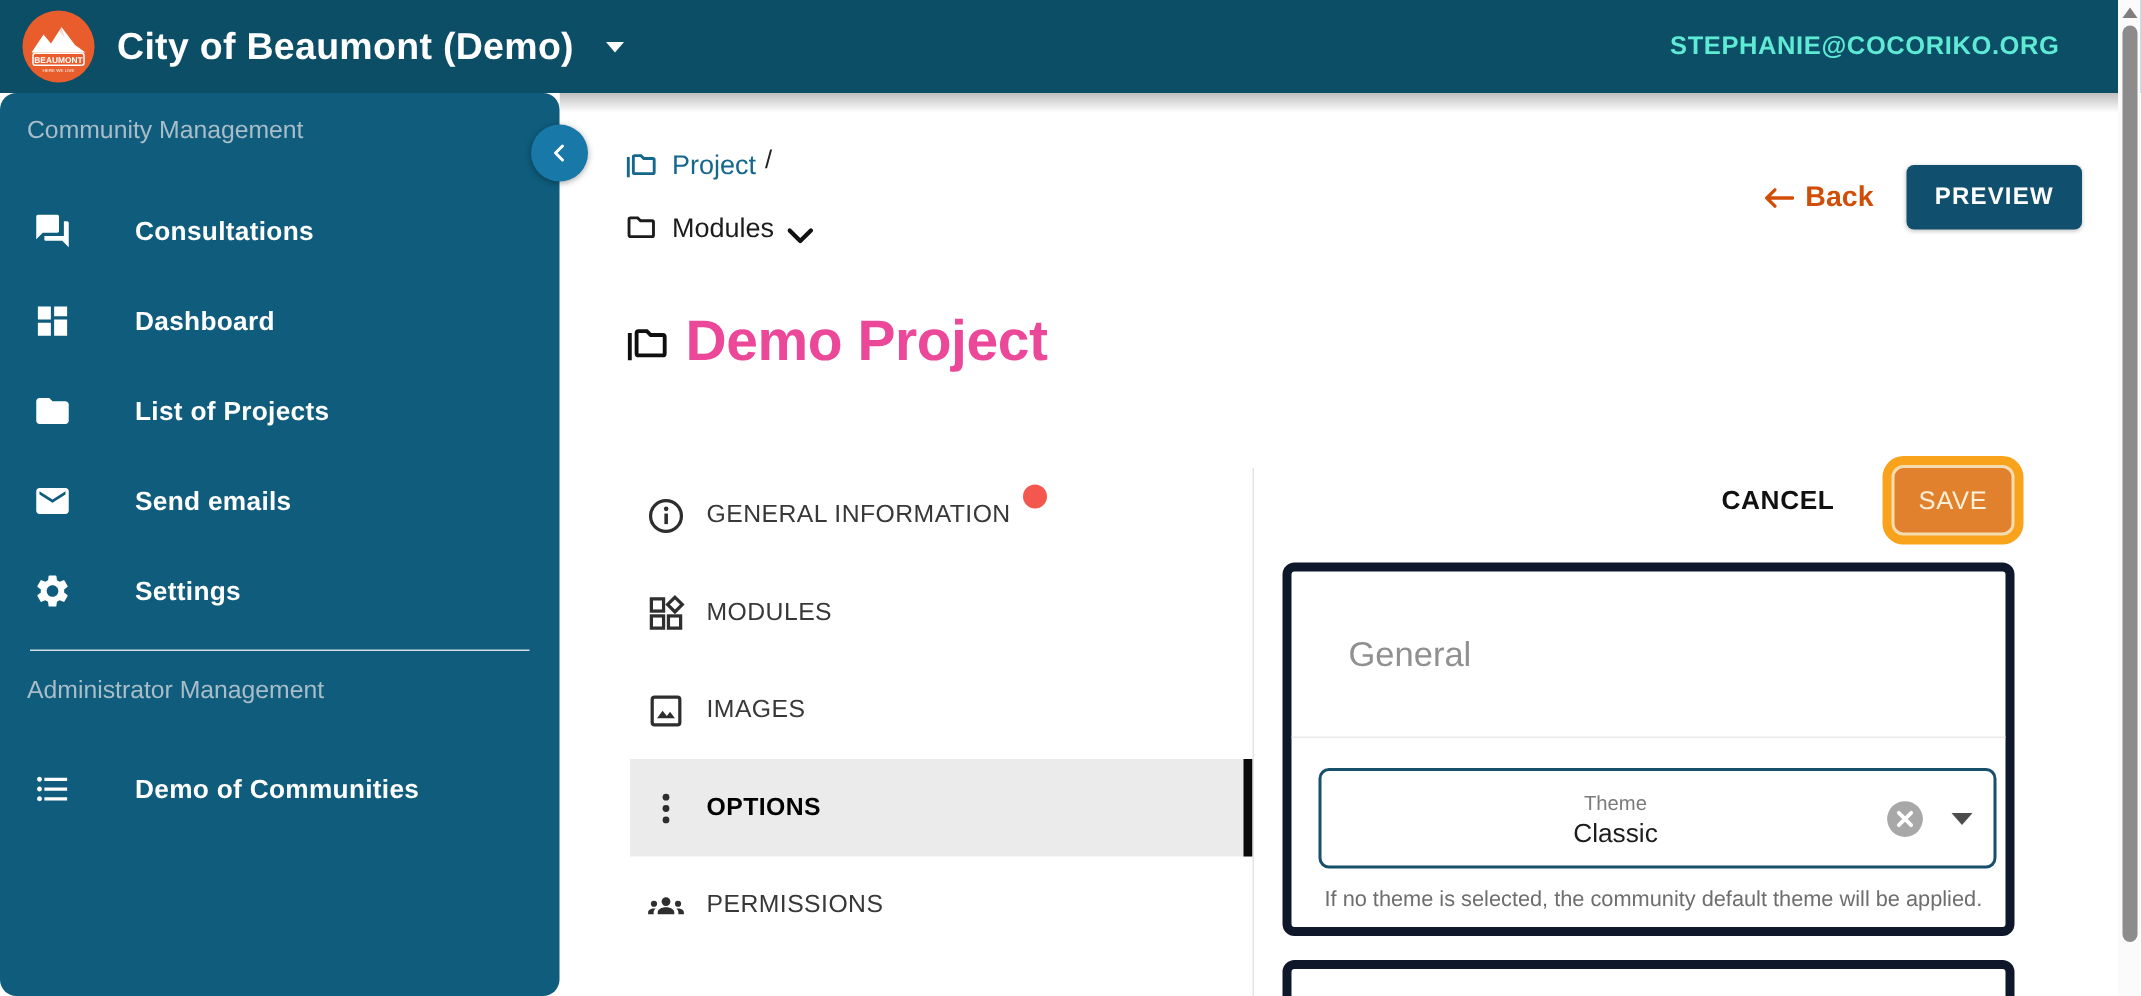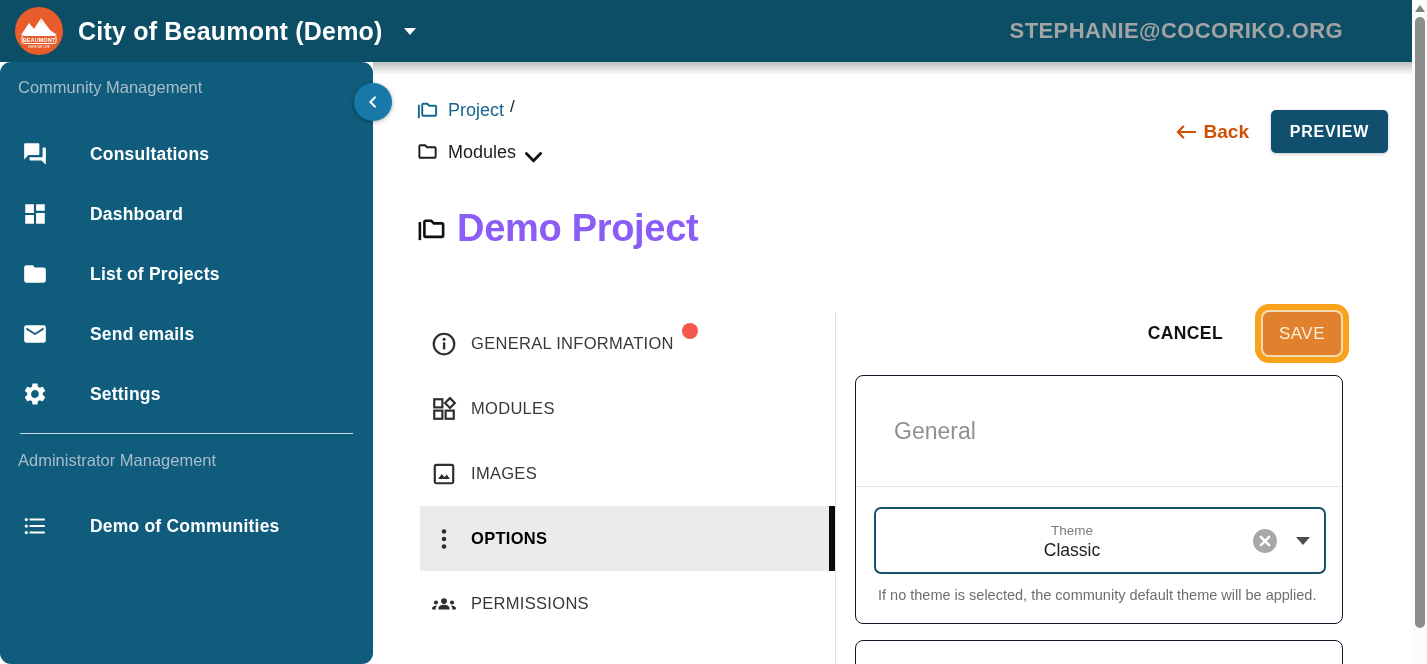--- a/index.html
+++ b/index.html
@@ -1,25 +1,25 @@
 <!DOCTYPE html>
 <html><head>
 <meta charset="utf-8">
 <style>
   * { margin:0; padding:0; box-sizing:border-box; }
   html,body { width:1427px; height:664px; overflow:hidden; }
   body { font-family:"Liberation Sans", sans-serif; position:relative; background:#fff; }
 
   
   .header { position:absolute; left:0; top:0; width:1427px; height:62px; background:#0b4e66;
-            display:flex; align-items:center; padding:0 84px 0 14px; z-index:30; }
+            display:flex; align-items:center; padding:0 54px 0 14px; z-index:30; }
   .logo { width:50px; height:50px; flex:0 0 auto; }
   .header-title { color:#fff; font-size:25px; font-weight:700; margin-left:14px; letter-spacing:.2px; }
   .header-caret { margin-left:20px; display:flex; align-items:center; cursor:pointer; }
-  .header-email { margin-left:auto; color:#a3a3a3; font-size:22px; font-weight:700; letter-spacing:.4px; }
+  .header-email { margin-left:auto; color:#5eead4; font-size:17px; font-weight:700; letter-spacing:.4px; }
 
   
   .sidebar { position:absolute; left:0; top:62px; width:373px; height:602px; background:#0f5c7c; z-index:10;border-radius:11px; }
   .side-section-label { color:#a9bdc9; font-size:16.5px; padding:16px 0 0 18px; height:44px; margin-bottom:18px; }
   .side-item { height:60px; display:flex; align-items:center; color:#fff; cursor:pointer; }
   .side-item .ico { width:26px; height:26px; margin-left:22px; flex:0 0 auto; }
   .side-item .lbl { margin-left:42px; font-size:17.5px; font-weight:700; letter-spacing:.2px; }
   .side-divider { height:1px; background:#cfdce2; margin:9px 20px 0 20px; }
   .side-section-label.second { padding-top:17px; height:45px; margin-bottom:17px; }
 
@@ -40,21 +40,21 @@
   .bc-sep { color:#222; font-size:17px; margin-left:6px; position:relative; top:-4px; }
   .bc-chevron { margin-left:9px; display:flex; align-items:center; cursor:pointer; }
 
   .top-actions { position:absolute; top:48px; right:24px; display:flex; align-items:center; }
   .back-link { color:#d14e07; font-size:19px; font-weight:700; display:flex; align-items:center; cursor:pointer; }
   .back-arrow { margin-right:8px; display:flex; align-items:center; }
   .preview-btn { margin-left:22px; width:117px; height:43px; background:#10506e; color:#fff; border:none;
                  border-radius:5px; font-size:16px; font-weight:700; letter-spacing:.8px; cursor:pointer;
                  font-family:"Liberation Sans", sans-serif; box-shadow:0 1px 3px rgba(0,0,0,.25); }
 
-  .page-title { position:absolute; left:43px; top:145px; display:flex; align-items:center; color:#8b5cf6; }
+  .page-title { position:absolute; left:43px; top:145px; display:flex; align-items:center; color:#ec4899; }
   .pt-ico { width:31px; height:31px; margin-right:10px; }
   .pt-text { font-size:38px; font-weight:700; letter-spacing:-.3px; }
 
   
   .tabs { position:absolute; left:47px; top:249px; width:415px; }
   .v-divider { position:absolute; left:462px; top:250px; bottom:0; width:1px; background:#e4e4e4; }
   .tab { position:relative; height:65px; display:flex; align-items:center; cursor:pointer; color:#383838; }
   .tab .tico { width:26px; height:26px; margin-left:11px; flex:0 0 auto; color:#2e2e2e; }
   .tab .tlbl { margin-left:14px; font-size:16.5px; letter-spacing:.3px; }
   .tab.selected { background:#ebebeb; }
@@ -63,21 +63,21 @@
   .tab-badge { position:absolute; left:262px; top:12px; width:16px; height:16px; border-radius:50%; background:#f4574d; }
 
   
   .panel-actions { position:absolute; top:248px; right:69px; height:47px; display:flex; align-items:center; z-index:6; }
   .cancel-btn { background:none; border:none; font-family:"Liberation Sans", sans-serif; font-size:17.5px;
                 font-weight:700; letter-spacing:.4px; color:#111; cursor:pointer; margin-right:38px; }
   .save-btn { width:82px; height:47px; background:#e2812d; color:#faf0d8; font-family:"Liberation Sans", sans-serif;
               font-size:17px; letter-spacing:.5px; border:2px solid #f3ddb0; border-radius:8px; cursor:pointer;
               box-shadow:0 0 0 6px #f9a31d; }
 
-  .card { position:absolute; left:482px; width:488px; background:#fff; border:1px solid #0f172a; border-radius:8px; }
+  .card { position:absolute; left:482px; width:488px; background:#fff; border:6px solid #0f172a; border-radius:8px; }
   .card-general { top:313px; height:249px; }
   .card-next { top:578px; height:120px; }
   .card-title { position:absolute; left:38px; top:42px; font-size:23px; color:#909090; }
   .card-hdiv { position:absolute; left:0; right:0; top:110px; height:1px; background:#e9e9e9; }
 
   .theme-field { position:absolute; left:18px; top:131px; width:452px; height:67px; border:2px solid #174f6c;
                  border-radius:7px; display:flex; align-items:center; padding:0 14px 0 16px; cursor:pointer; }
   .tf-texts { flex:1;text-align:center; }
   .tf-label { font-size:13.5px; color:#7b7b7b; margin-top:2px; }
   .tf-value { font-size:17.5px; color:#1d1d1d; margin-top:2px; }

